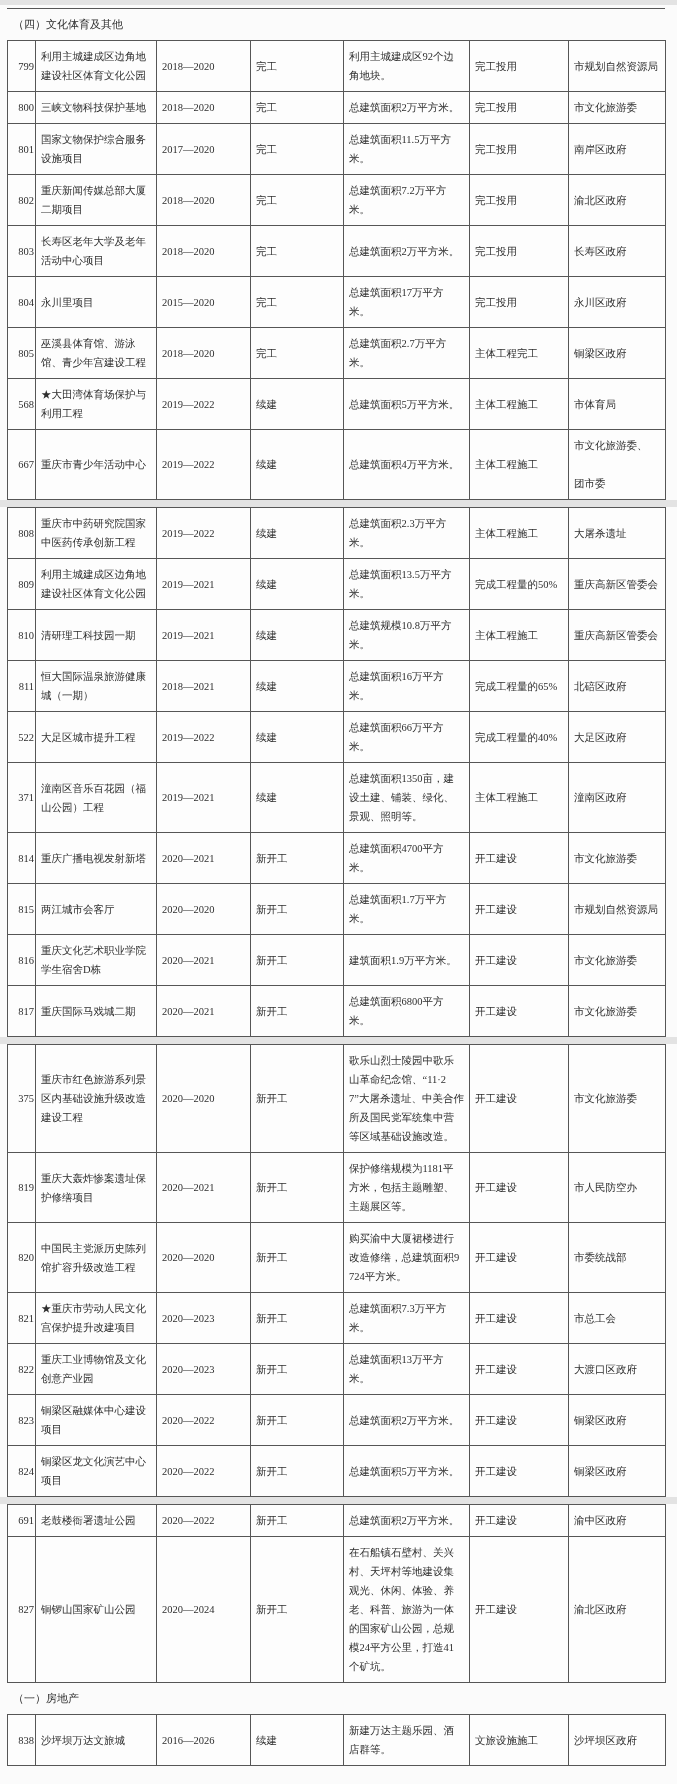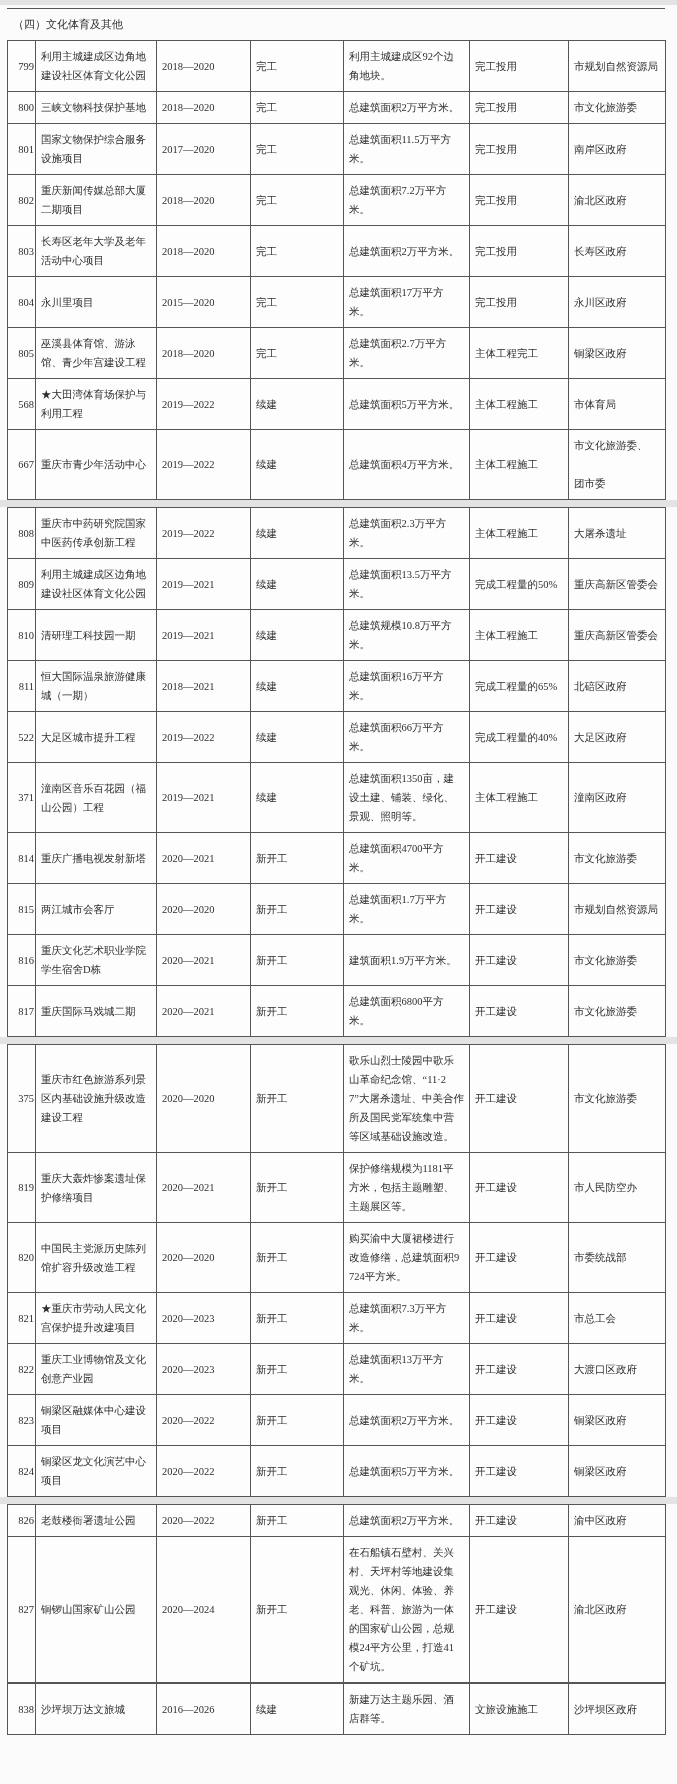--- a/index.html
+++ b/index.html
@@ -344,39 +344,40 @@
           <col class="c0">
           <col class="c1">
           <col class="c2">
           <col class="c3">
           <col class="c4">
           <col class="c5">
           <col class="c6">
         </colgroup>
         <tbody>
           <tr>
-            <td class="c0">826</td>
+            <td class="c0">691</td>
             <td class="c1">老鼓楼衙署遗址公园</td>
             <td class="c2">2020—2022</td>
             <td class="c3">新开工</td>
             <td class="c4">总建筑面积2万平方米。</td>
             <td class="c5">开工建设</td>
             <td class="c6">渝中区政府</td>
           </tr>
           <tr>
             <td class="c0">827</td>
             <td class="c1">铜锣山国家矿山公园</td>
             <td class="c2">2020—2024</td>
             <td class="c3">新开工</td>
             <td class="c4">在石船镇石壁村、关兴村、天坪村等地建设集观光、休闲、体验、养老、科普、旅游为一体的国家矿山公园，总规模24平方公里，打造41个矿坑。</td>
             <td class="c5">开工建设</td>
             <td class="c6">渝北区政府</td>
           </tr>
         </tbody>
       </table>
+      <div class="section-title">（一）房地产</div>
       <table class="projects">
         <colgroup>
           <col class="c0">
           <col class="c1">
           <col class="c2">
           <col class="c3">
           <col class="c4">
           <col class="c5">
           <col class="c6">
         </colgroup>

